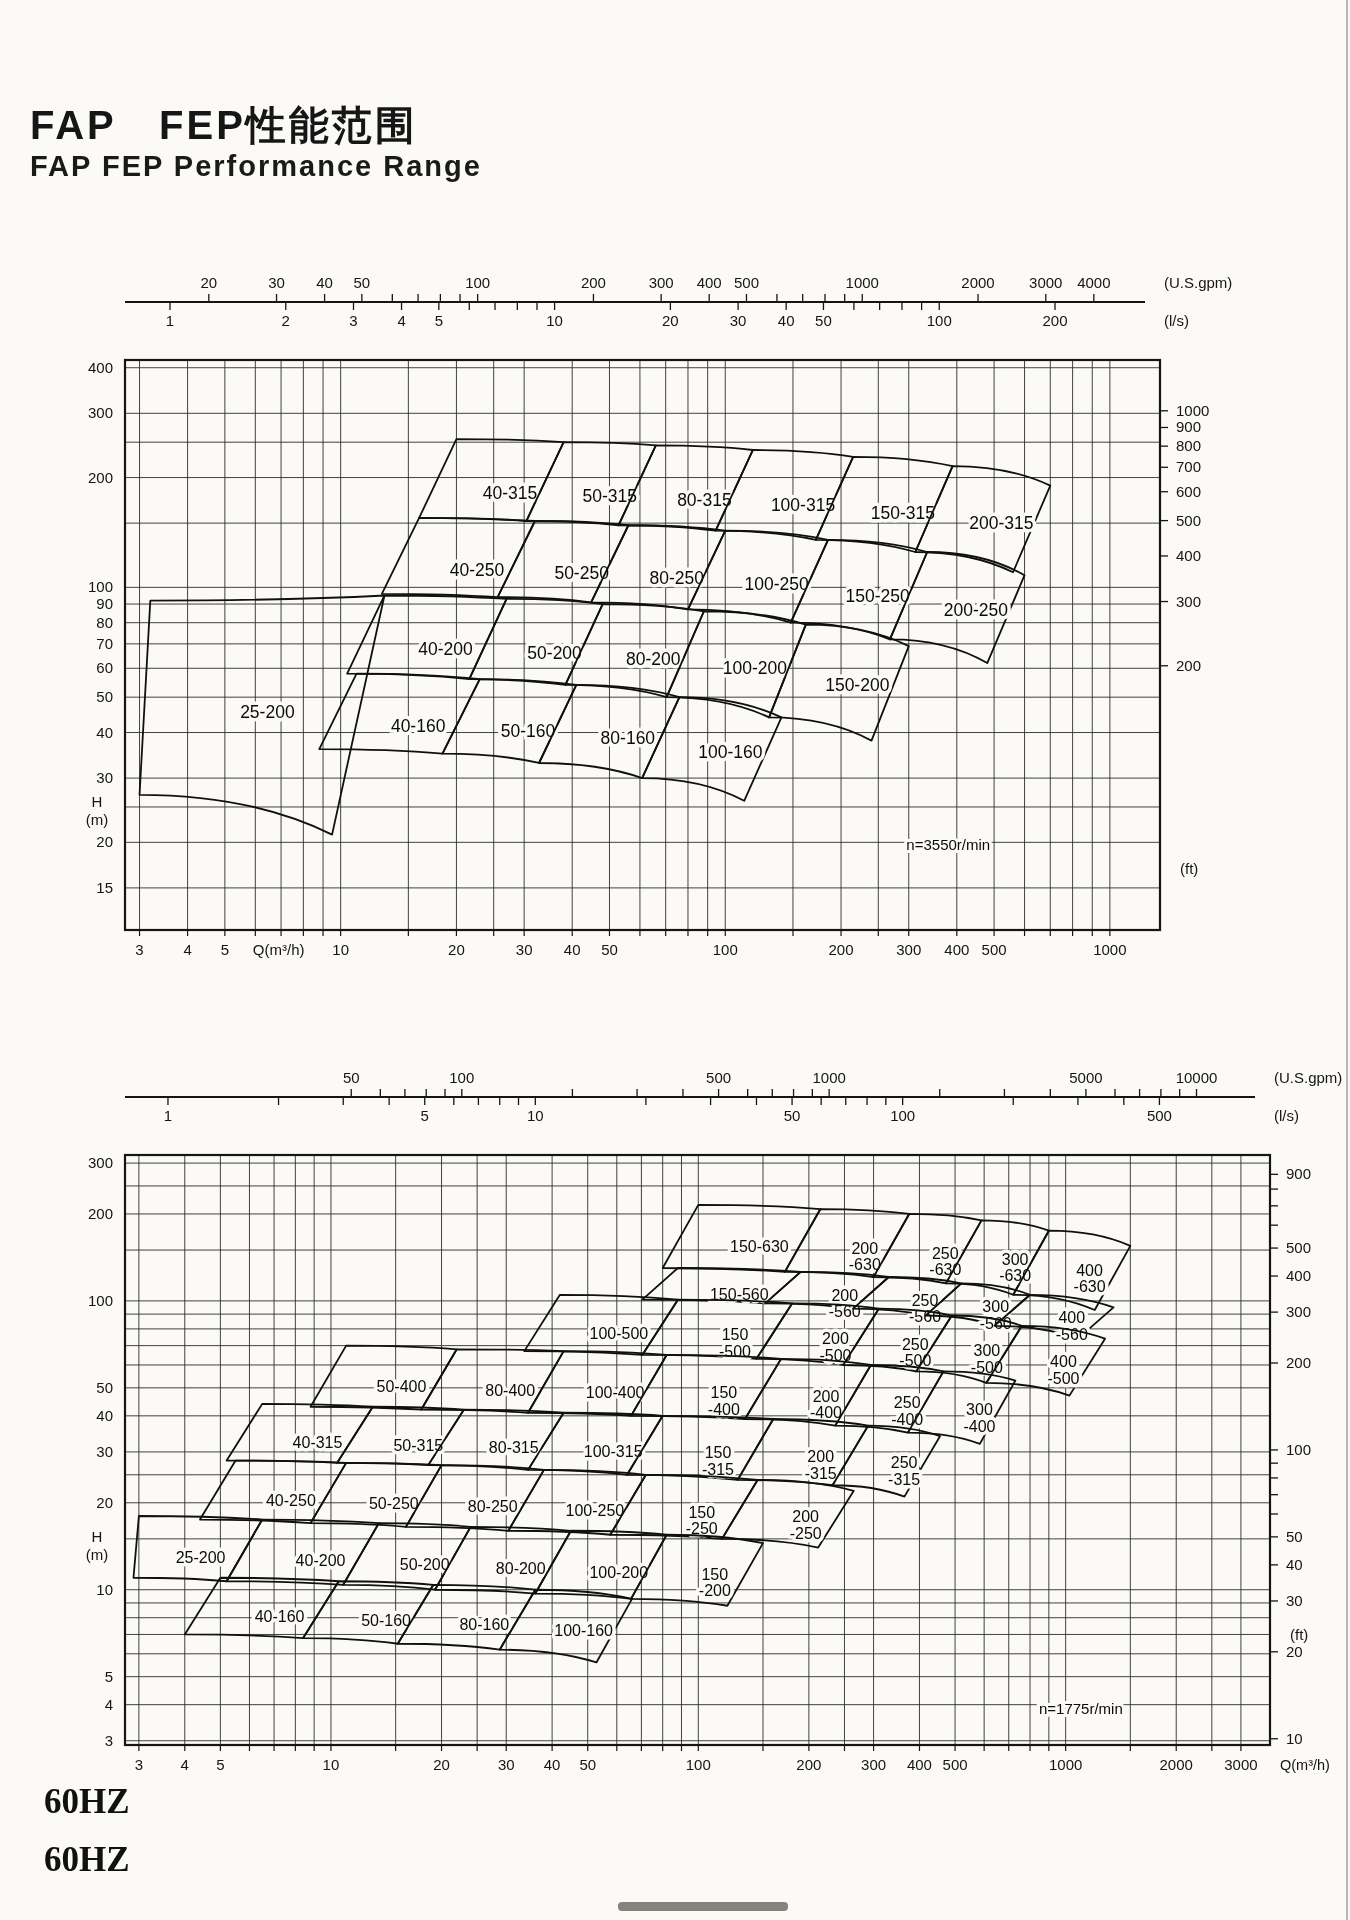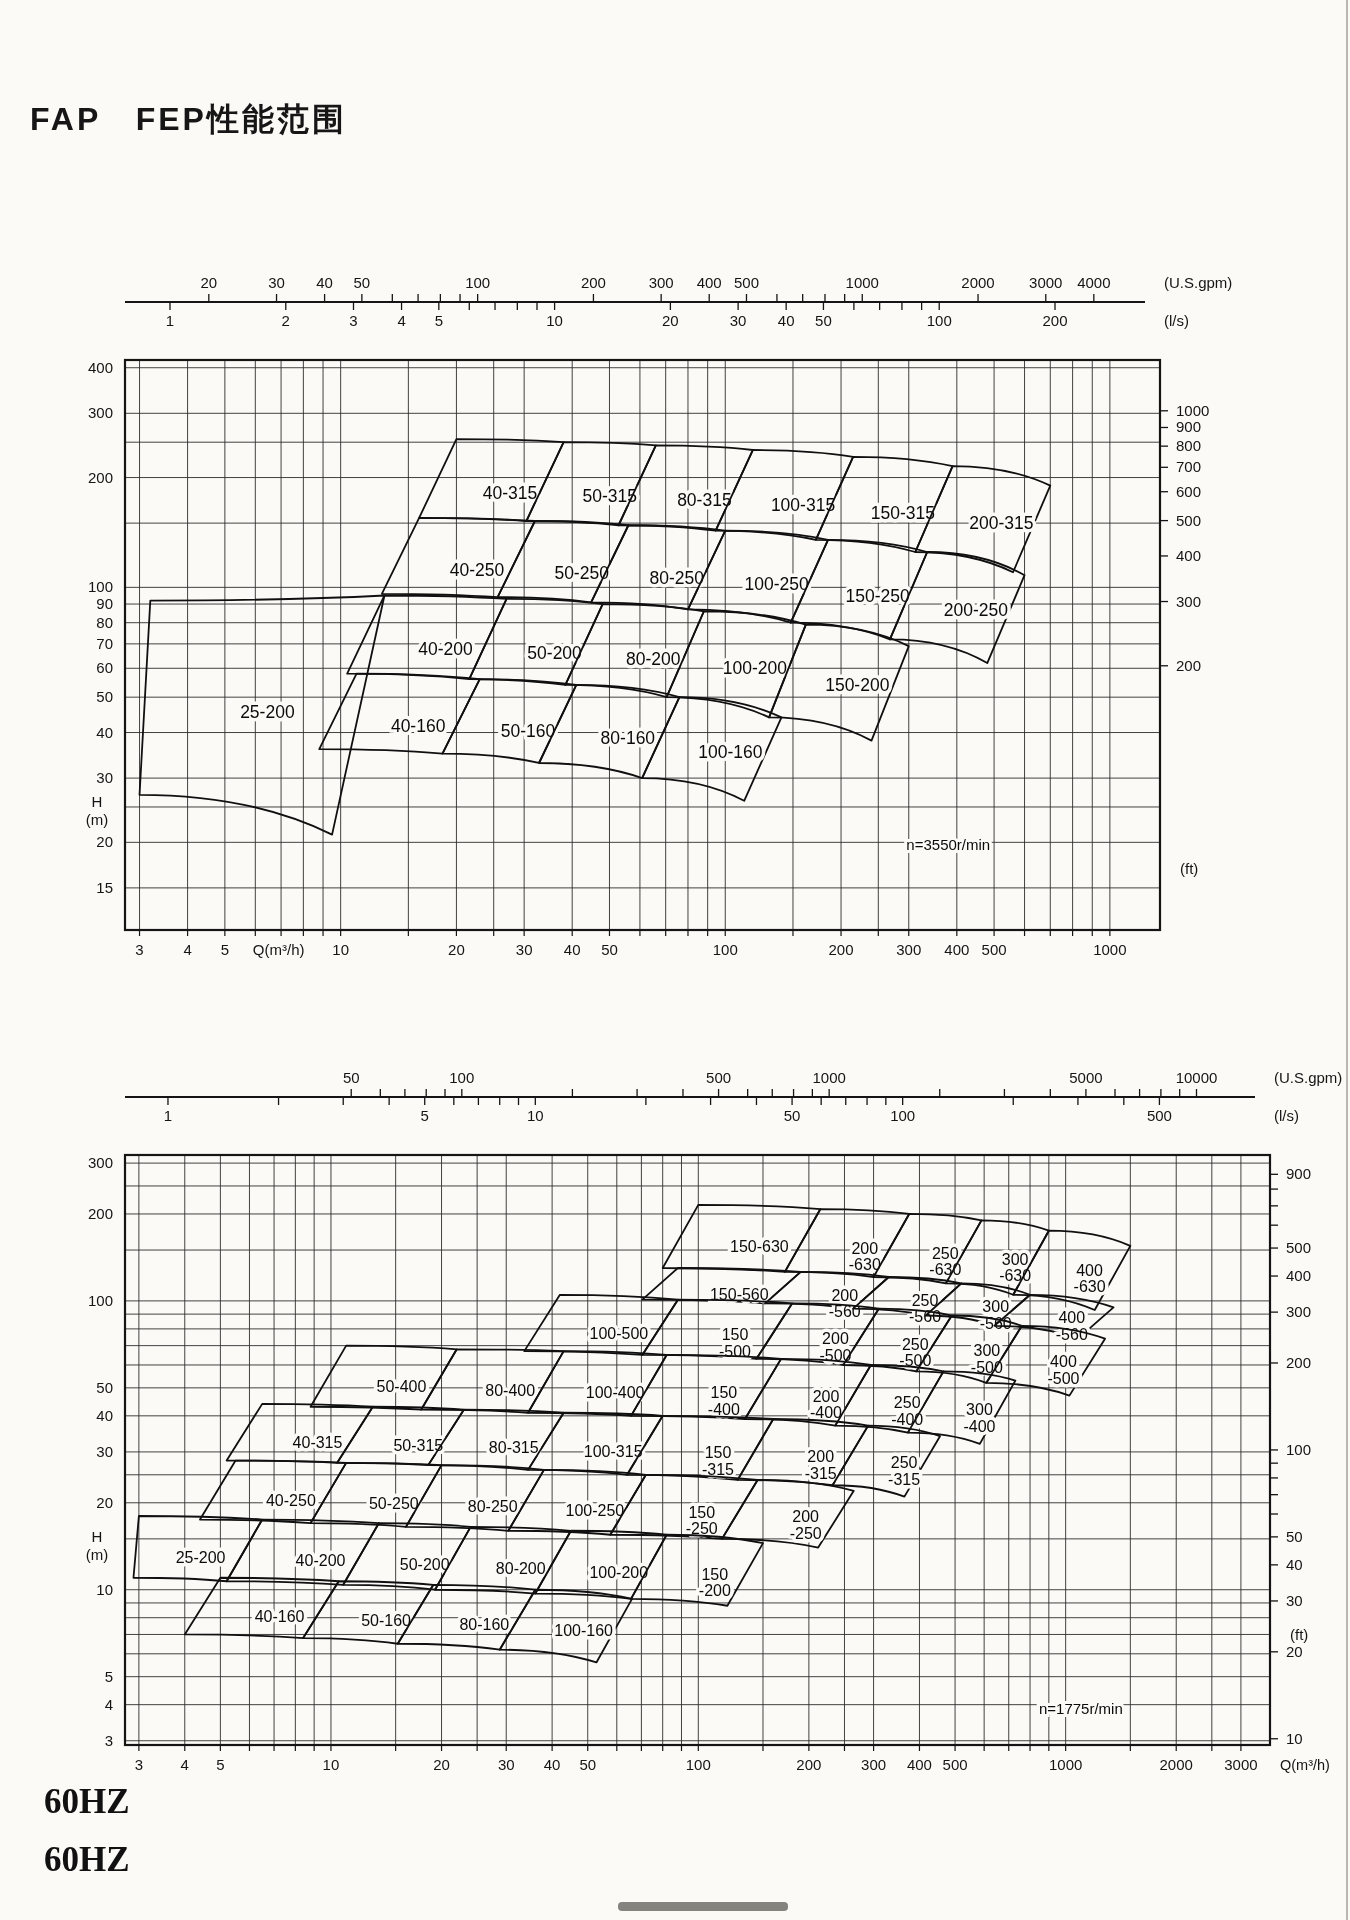--- a/index.html
+++ b/index.html
@@ -1,31 +1,32 @@
 <!DOCTYPE html>
 <html><head>
 <meta charset="utf-8">
 <style>
   html,body{margin:0;padding:0;background:#e8e8e8;}
   .page{position:relative;width:1350px;height:1920px;background:#fbfaf7;overflow:hidden;
         font-family:"Liberation Sans","DejaVu Sans",sans-serif;color:#111;}
-  .title-zh{position:absolute;left:30px;top:98px;font-size:32px;font-weight:bold;letter-spacing:3px;color:#161616;}
+  .title-zh{position:absolute;left:30px;top:98px;font-size:40px;font-weight:bold;letter-spacing:3px;color:#161616;}
   .title-en{position:absolute;left:30px;top:150px;font-size:29px;font-weight:bold;letter-spacing:2px;color:#1a1a1a;}
   .hz{position:absolute;left:44px;font-family:"Liberation Serif","DejaVu Serif",serif;font-size:35px;font-weight:bold;color:#111;}
   .hz1{top:1782px;}
   .hz2{top:1840px;}
   #chart-svg{position:absolute;left:0;top:0;}
   .scan-edge{position:absolute;right:2px;top:0;width:2px;height:100%;background:#b9b7b2;}
   .scan-smudge{position:absolute;left:618px;top:1902px;width:170px;height:9px;background:#6f6d68;border-radius:4px;opacity:.85;}
 </style>
 </head>
 <body>
 
 <div class="page">
   <div class="title-zh">FAP　FEP性能范围</div>
+  <div class="title-en">FAP FEP Performance Range</div>
   <svg id="chart-svg" width="1350" height="1920" viewBox="0 0 1350 1920">
       <g>
         <g stroke="#2e2e2e" stroke-width="0.9">
           <line x1="139.53405607628804" y1="360" x2="139.53405607628804" y2="930"></line>
           <line x1="187.58739711989972" y1="360" x2="187.58739711989972" y2="930"></line>
           <line x1="224.86046416088354" y1="360" x2="224.86046416088354" y2="930"></line>
           <line x1="255.3147774017289" y1="360" x2="255.3147774017289" y2="930"></line>
           <line x1="281.0635323613742" y1="360" x2="281.0635323613742" y2="930"></line>
           <line x1="303.36811844534054" y1="360" x2="303.36811844534054" y2="930"></line>
           <line x1="323.0421576835581" y1="360" x2="323.0421576835581" y2="930"></line>

